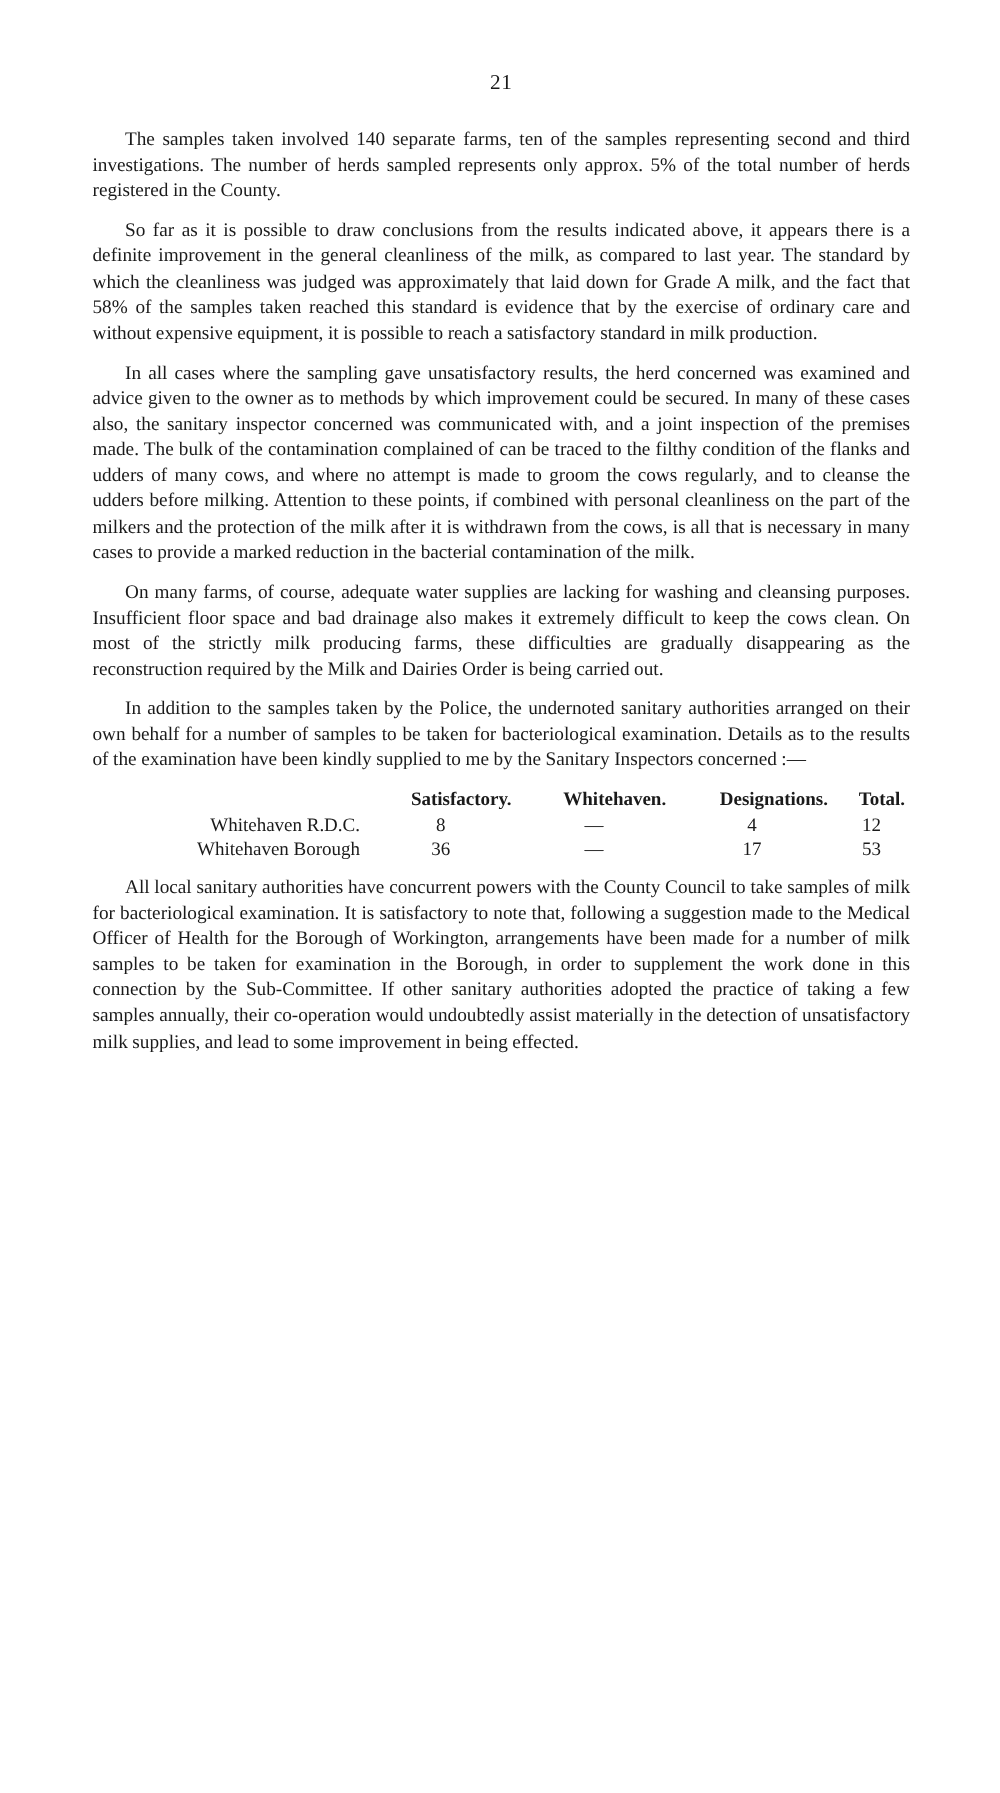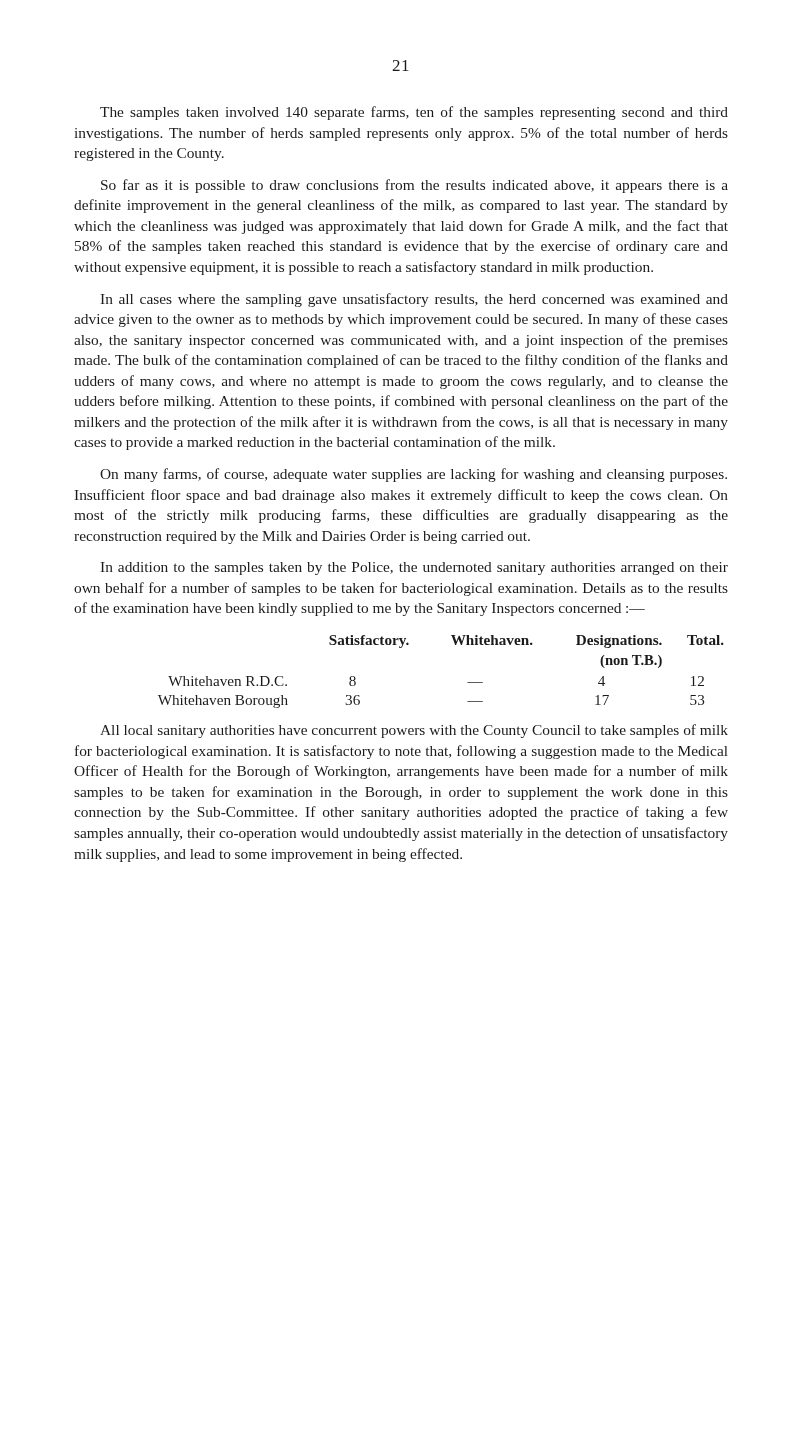--- a/index.html
+++ b/index.html
@@ -101,27 +101,20 @@
   <div class="table-block">
     <table class="results">
       <thead>
         <tr class="col-head-row">
           <th></th>
           <th>Satisfactory.</th>
           <th>Whitehaven.</th>
           <th>Designations.</th>
           <th>Total.</th>
         </tr>
-        <tr>
-          <th></th>
-          <th></th>
-          <th></th>
-          <th class="subhead-non">(non T.B.)</th>
-          <th></th>
-        </tr>
       </thead>
       <tbody>
         <tr>
           <td class="label">Whitehaven R.D.C.</td>
           <td class="num">8</td>
           <td class="num">—</td>
           <td class="num">4</td>
           <td class="num">12</td>
         </tr>
         <tr>

